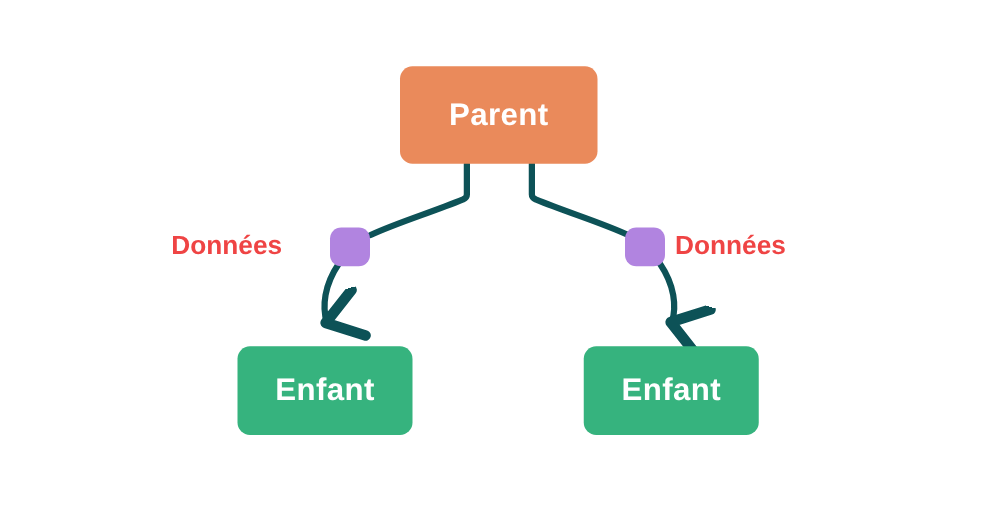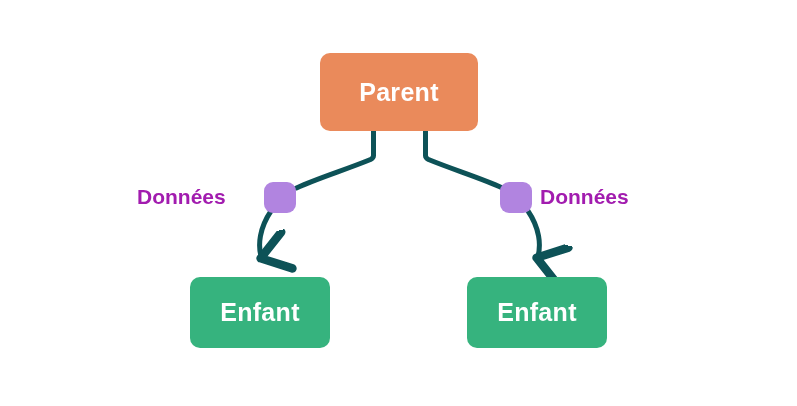--- a/index.html
+++ b/index.html
@@ -75,21 +75,21 @@
     top: 182px;
   }
   .data-chip-right {
     left: 500px;
     top: 182px;
   }
   .data-label {
     position: absolute;
     font-size: 21px;
     font-weight: bold;
-    color: #a21caf;
+    color: #ef4444;
     line-height: 1;
     white-space: nowrap;
     user-select: none;
   }
   .data-label-left {
     left: 137px;
     top: 186px;
   }
   .data-label-right {
     left: 540px;

